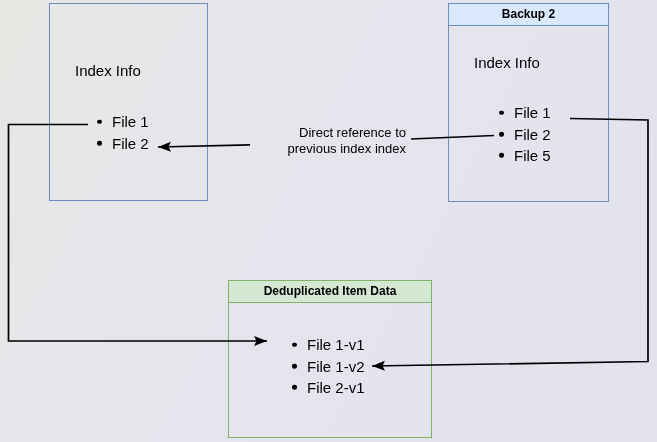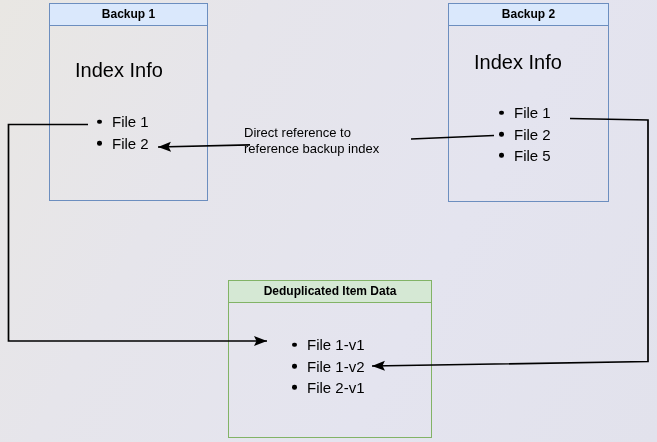--- a/index.html
+++ b/index.html
@@ -10,56 +10,53 @@
   }
   .box { position:absolute; box-sizing:border-box; border:1.7px solid; background:transparent; }
   .box.blue  { border-color:#6c8ebf; }
   .box.green { border-color:#82b366; }
   .box-header {
     height:21px; line-height:21px; text-align:center;
     font-weight:bold; font-size:12px; border-bottom:1.7px solid;
   }
   .blue  .box-header { background:#dae8fc; border-bottom-color:#6c8ebf; }
   .green .box-header { background:#d5e8d4; border-bottom-color:#82b366; }
-  .section-label { position:absolute; font-size:20px; line-height:15px; white-space:nowrap; }
+  .section-label { position:absolute; font-size:15px; line-height:15px; white-space:nowrap; }
   ul.file-list { position:absolute; margin:0; padding:0; list-style:none; font-size:15px; }
   ul.file-list li {
     position:relative; padding-left:18px; height:21.4px;
     display:flex; align-items:center; white-space:nowrap;
   }
   .dot {
     position:absolute; left:3px; top:50%; transform:translateY(-50%);
     width:4.5px; height:4.5px; background:#000; border-radius:50%;
   }
   .edge-label {
     position:absolute; left:244px; top:125px; width:162px;
-    text-align:left; font-size:13px; line-height:15.5px; white-space:nowrap;
+    text-align:right; font-size:13px; line-height:15.5px; white-space:nowrap;
   }
   svg.edges { position:absolute; left:0; top:0; pointer-events:none; }
 
   
   #backup1 { left:49px;  top:3px;   width:159px; height:198px; }
   #backup2 { left:448px; top:3px;   width:161px; height:199px; }
   #dedup   { left:228px; top:280px; width:204px; height:158px; }
 
   #backup1 .section-label { left:25px; top:59px; }
   #backup2 .section-label { left:25px; top:51px; }
   #backup1 ul.file-list { left:44px; top:107px; }
   #backup2 ul.file-list { left:47px; top:98px; }
   #dedup   ul.file-list { left:60px; top:53px; }
 </style>
 </head>
 <body>
 
 <div class="canvas">
 
   <div class="box blue" id="backup1">
-    <div class="box-header">
-      <span>Backup 1</span>
-    </div>
     <div class="section-label">Index Info</div>
     <ul class="file-list">
       <li>
         <span class="dot"></span>
         <span>File 1</span>
       </li>
       <li>
         <span class="dot"></span>
         <span>File 2</span>
       </li>
@@ -102,21 +99,21 @@
       </li>
       <li>
         <span class="dot"></span>
         <span>File 2-v1</span>
       </li>
     </ul>
   </div>
 
   <div class="edge-label">
     <div>Direct reference to</div>
-    <div>reference backup index</div>
+    <div>previous index index</div>
   </div>
 
   <svg class="edges" width="657" height="442" viewBox="0 0 657 442">
     <defs>
       <marker id="arrowhead" markerUnits="userSpaceOnUse" markerWidth="14" markerHeight="11" refX="13" refY="5" orient="auto">
         <polygon points="13,5 0,10 2.5,5 0,0" fill="#000"></polygon>
       </marker>
     </defs>
     <path d="M 88 124.5 L 8.5 124.5 L 8.5 341 L 267 341" fill="none" stroke="#000" stroke-width="1.7" marker-end="url(#arrowhead)"></path>
     <path d="M 570 118.5 L 648 120 L 648 361.5 L 372 366" fill="none" stroke="#000" stroke-width="1.7" marker-end="url(#arrowhead)"></path>

